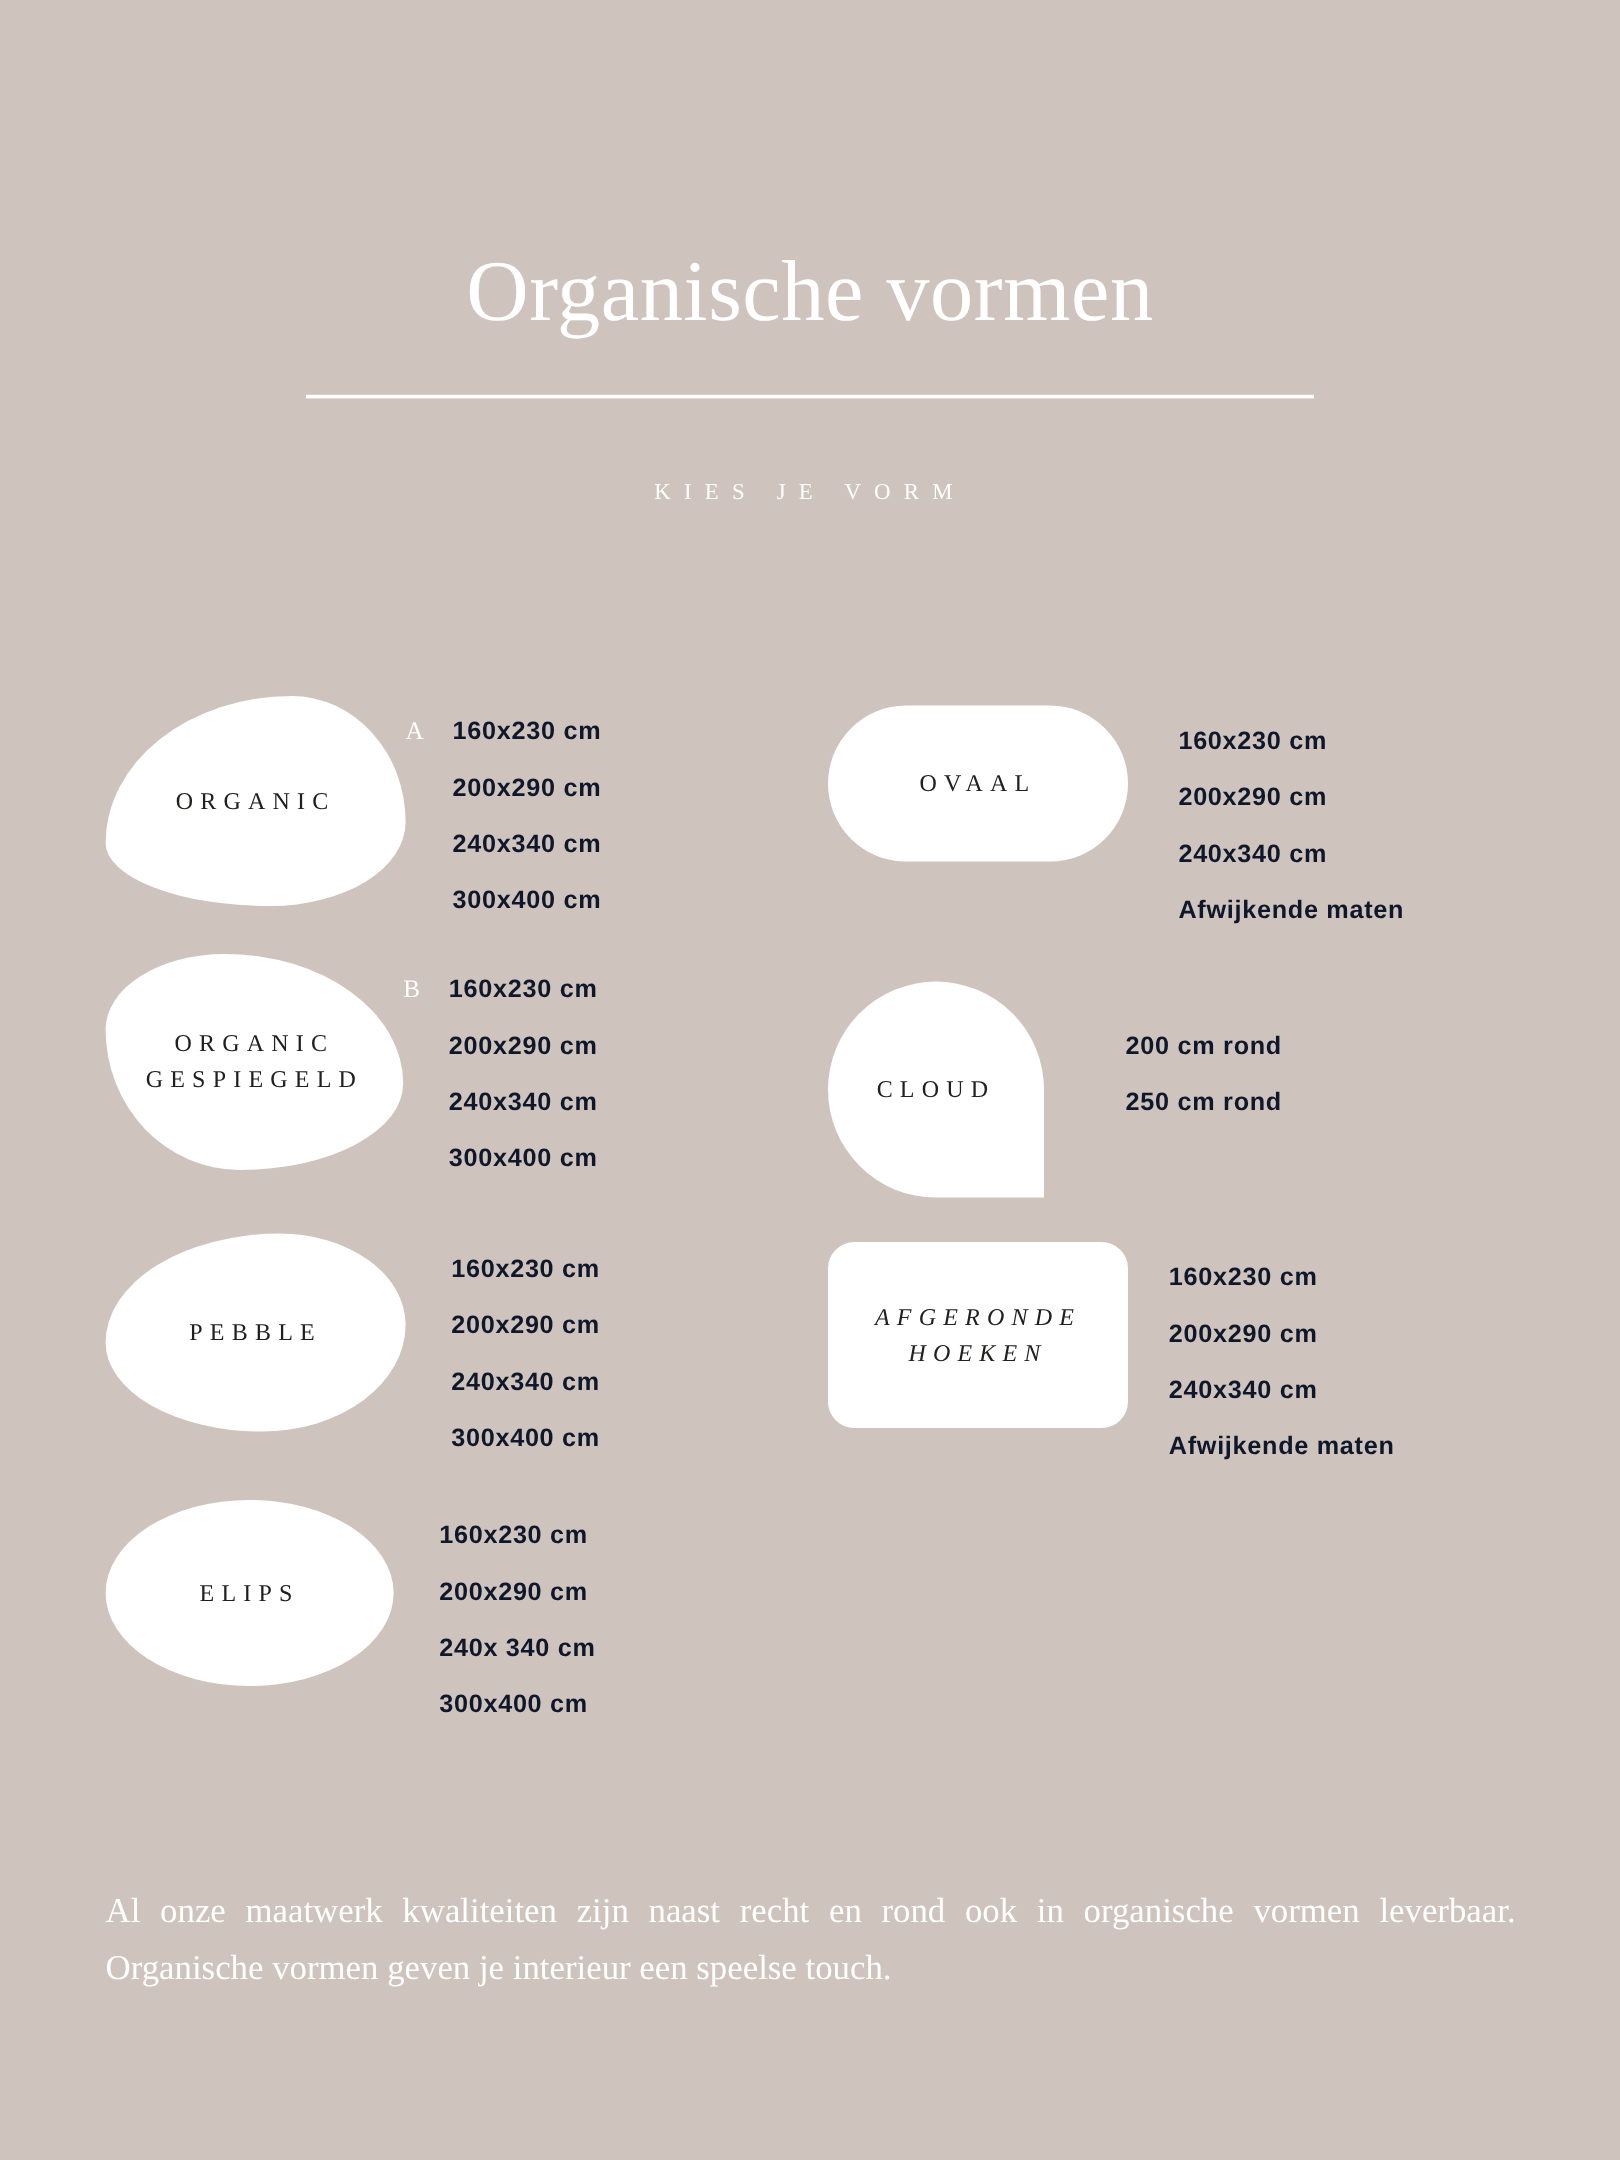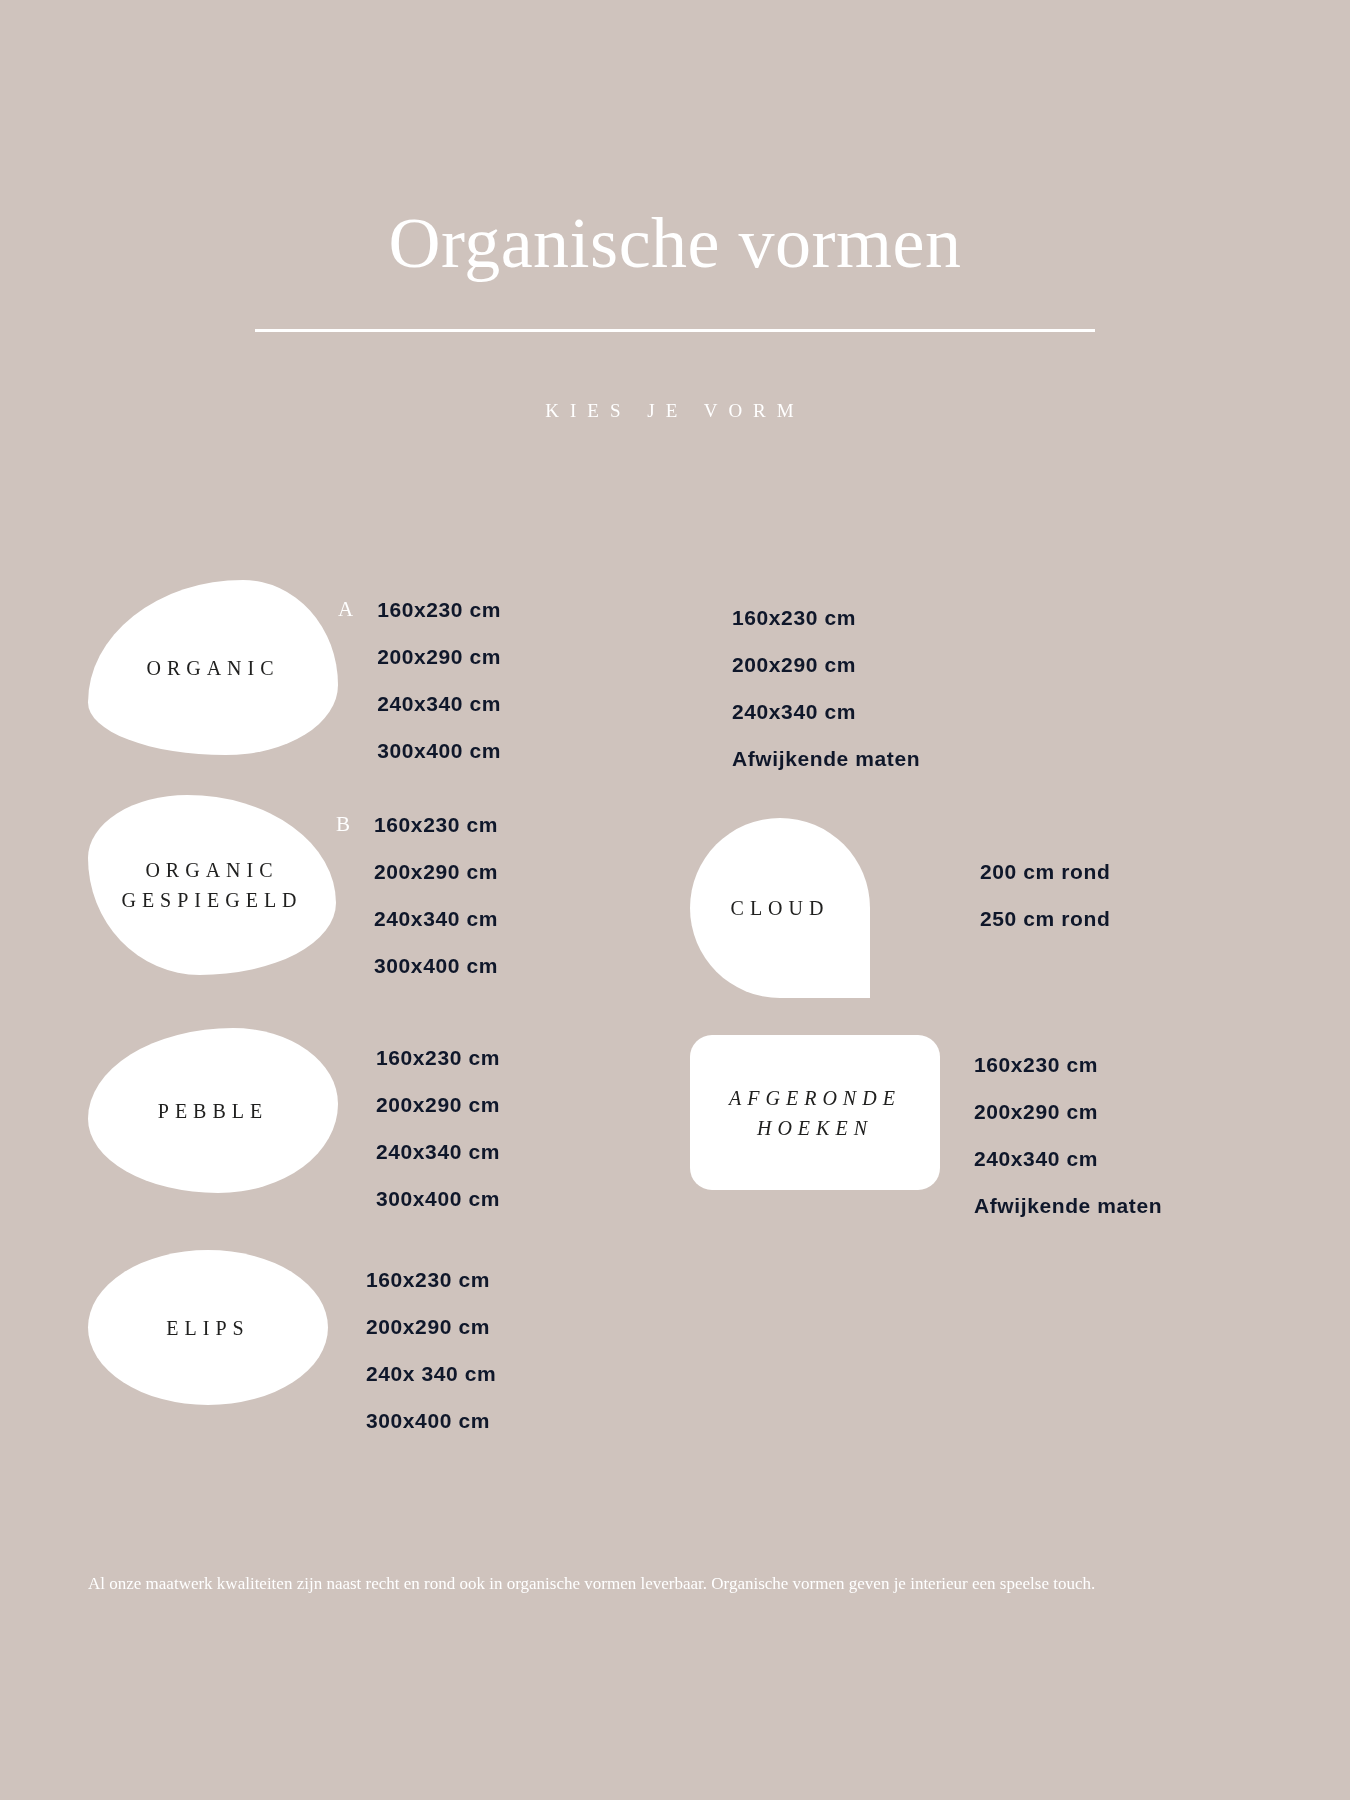--- a/index.html
+++ b/index.html
@@ -112,21 +112,21 @@
     line-height: 47px;
   }
 
   
   .footer {
     position: absolute;
     left: 88px;
     top: 1570px;
     width: 1175px;
     font-family: "Liberation Serif", serif;
-    font-size: 17px;
+    font-size: 29px;
     color: #ffffff;
     line-height: 1.62;
     text-align: justify;
   }
 </style>
 </head>
 <body>
 
 <div class="header">
   <h1 class="title">Organische vormen</h1>
@@ -193,34 +193,38 @@
         <div class="size-line">240x 340 cm</div>
         <div class="size-line">300x400 cm</div>
       </div>
     </div>
 
   </div>
 
   <div class="col col-right">
 
     <div class="entry" style="top:8px; left:0px;">
+      <div class="shape-wrap">
+        <div class="shape" style="width:250px;height:130px;border-radius:65px;"></div>
+        <div class="shape-label" style="position:absolute;">OVAAL</div>
+      </div>
       <div class="sizes" style="margin-left:42px;">
         <div class="size-line">160x230 cm</div>
         <div class="size-line">200x290 cm</div>
         <div class="size-line">240x340 cm</div>
         <div class="size-line">Afwijkende maten</div>
       </div>
     </div>
 
     <div class="entry" style="top:238px; left:0px;">
       <div class="shape-wrap">
         <div class="shape" style="width:180px;height:180px;border-radius:90px 90px 0px 90px;"></div>
         <div class="shape-label" style="position:absolute;">CLOUD</div>
       </div>
-      <div class="sizes" style="margin-left:110px; padding-top:30px;">
+      <div class="sizes" style="margin-left:68px; padding-top:30px;">
         <div class="size-line">200 cm rond</div>
         <div class="size-line">250 cm rond</div>
       </div>
     </div>
 
     <div class="entry" style="top:455px; left:0px;">
       <div class="shape-wrap">
         <div class="shape" style="width:250px;height:155px;border-radius:22px;"></div>
         <div class="shape-label" style="position:absolute;font-style:italic;">AFGERONDE
 HOEKEN</div>

